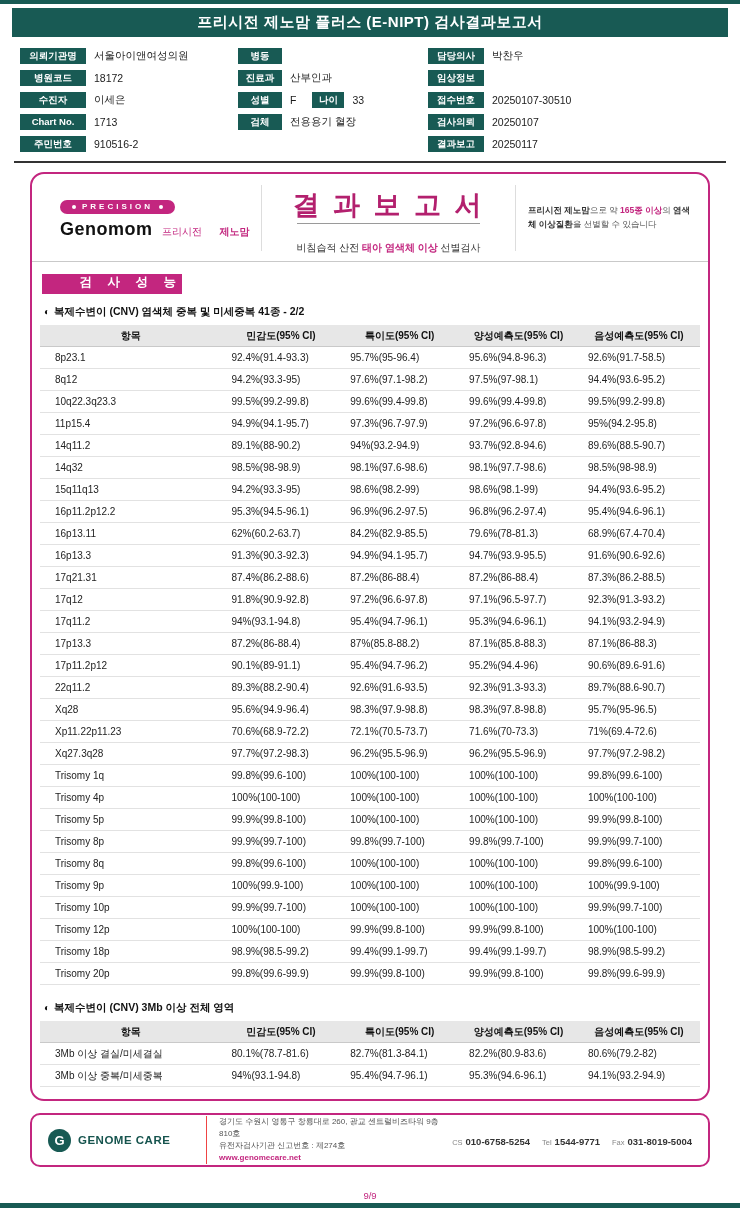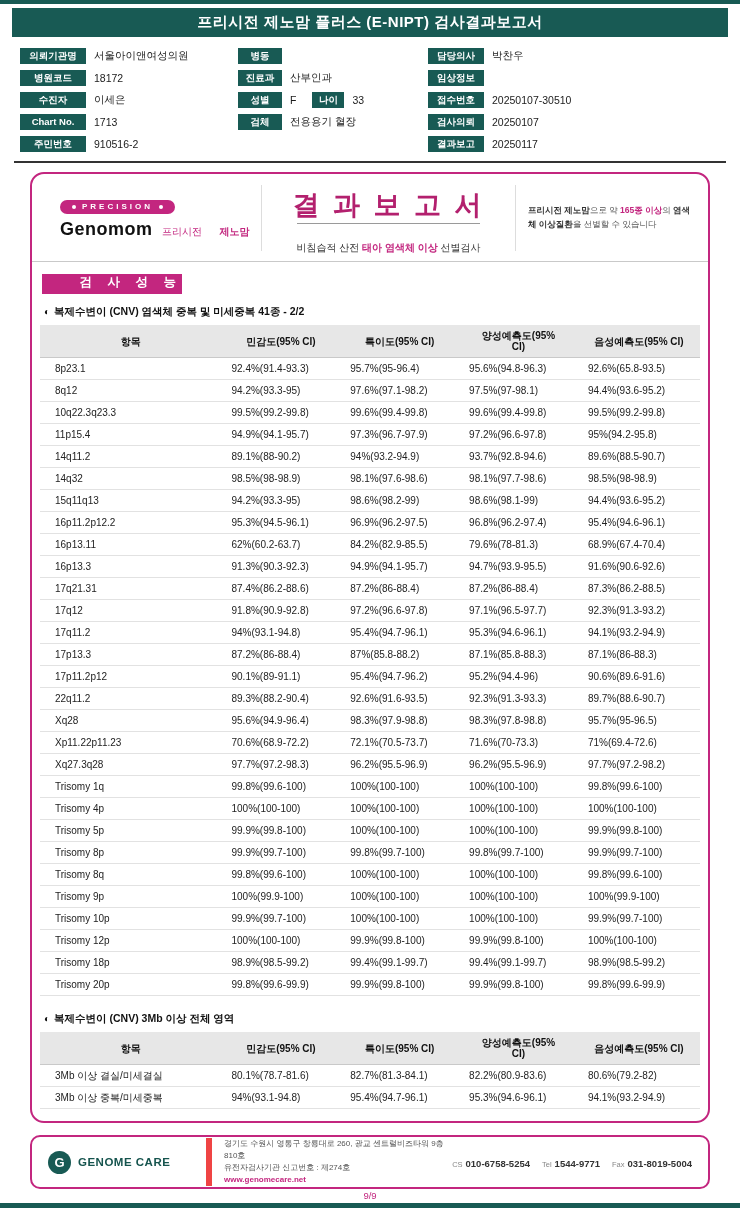--- a/index.html
+++ b/index.html
@@ -84,21 +84,21 @@
   .caption .cap-icon { font-size:10px; margin-right:4px; }
 
   table.perf-table { width:100%; border-collapse:collapse; table-layout:fixed; }
   table.perf-table col.c0 { width:27.5%; }
   table.perf-table col.c1 { width:18%; }
   table.perf-table col.c2 { width:18%; }
   table.perf-table col.c3 { width:18%; }
   table.perf-table col.c4 { width:18.5%; }
   table.perf-table th {
     background:#e7e7e7; font-size:10px; font-weight:bold; color:#111;
-    padding:5px 16px; text-align:center; border-bottom:1px solid #c9c9c9; line-height:11px;
+    padding:5px 0; text-align:center; border-bottom:1px solid #c9c9c9; line-height:11px;
   }
   table.perf-table td {
     font-size:10px; color:#222; padding:5px 2px 5px 10px;
     border-bottom:1px solid #e2e2e2; text-align:left; line-height:11px;
     white-space:nowrap; overflow:hidden;
   }
   table.perf-table td:first-child { padding-left:15px; }
   .table2-wrap { margin-top:2px; }
 
   
@@ -106,21 +106,21 @@
     margin:12px 30px 0; border:2px solid #c3267f; border-radius:10px;
     display:flex; align-items:center; padding:7px 16px; height:54px; background:#fff;
   }
   .gc-logo { display:flex; align-items:center; gap:7px; width:158px; }
   .gc-circle {
     width:23px; height:23px; border-radius:50%; background:#185a54;
     color:#fff; font-size:13px; font-weight:bold; display:flex;
     align-items:center; justify-content:center;
   }
   .gc-text { font-size:11.5px; font-weight:bold; color:#16544e; letter-spacing:0.5px; }
-  .address { flex:1; font-size:8px; color:#555; line-height:1.5; padding-left:12px; border-left:6px solid #ef4444; }
+  .address { flex:1; font-size:8px; color:#555; line-height:1.5; padding-left:12px; border-left:1px solid #ef4444; }
   .website { color:#c3267f; font-weight:bold; }
   .contacts { display:flex; gap:12px; align-items:baseline; white-space:nowrap; }
   .contact-label { font-size:7.5px; color:#888; margin-right:3px; }
   .contact-value { font-size:9.5px; font-weight:bold; color:#333; }
 
   .page-number { position:absolute; bottom:7px; left:0; width:100%; text-align:center; font-size:9.5px; color:#c3267f; }
 </style>
 </head>
 <body>
 
@@ -247,21 +247,21 @@
             <th>양성예측도(95% CI)</th>
             <th>음성예측도(95% CI)</th>
           </tr>
         </thead>
       <tbody>
           <tr>
             <td>8p23.1</td>
             <td>92.4%(91.4-93.3)</td>
             <td>95.7%(95-96.4)</td>
             <td>95.6%(94.8-96.3)</td>
-            <td>92.6%(65.8-93.5)</td>
+            <td>92.6%(91.7-58.5)</td>
           </tr>
           <tr>
             <td>8q12</td>
             <td>94.2%(93.3-95)</td>
             <td>97.6%(97.1-98.2)</td>
             <td>97.5%(97-98.1)</td>
             <td>94.4%(93.6-95.2)</td>
           </tr>
           <tr>
             <td>10q22.3q23.3</td>

